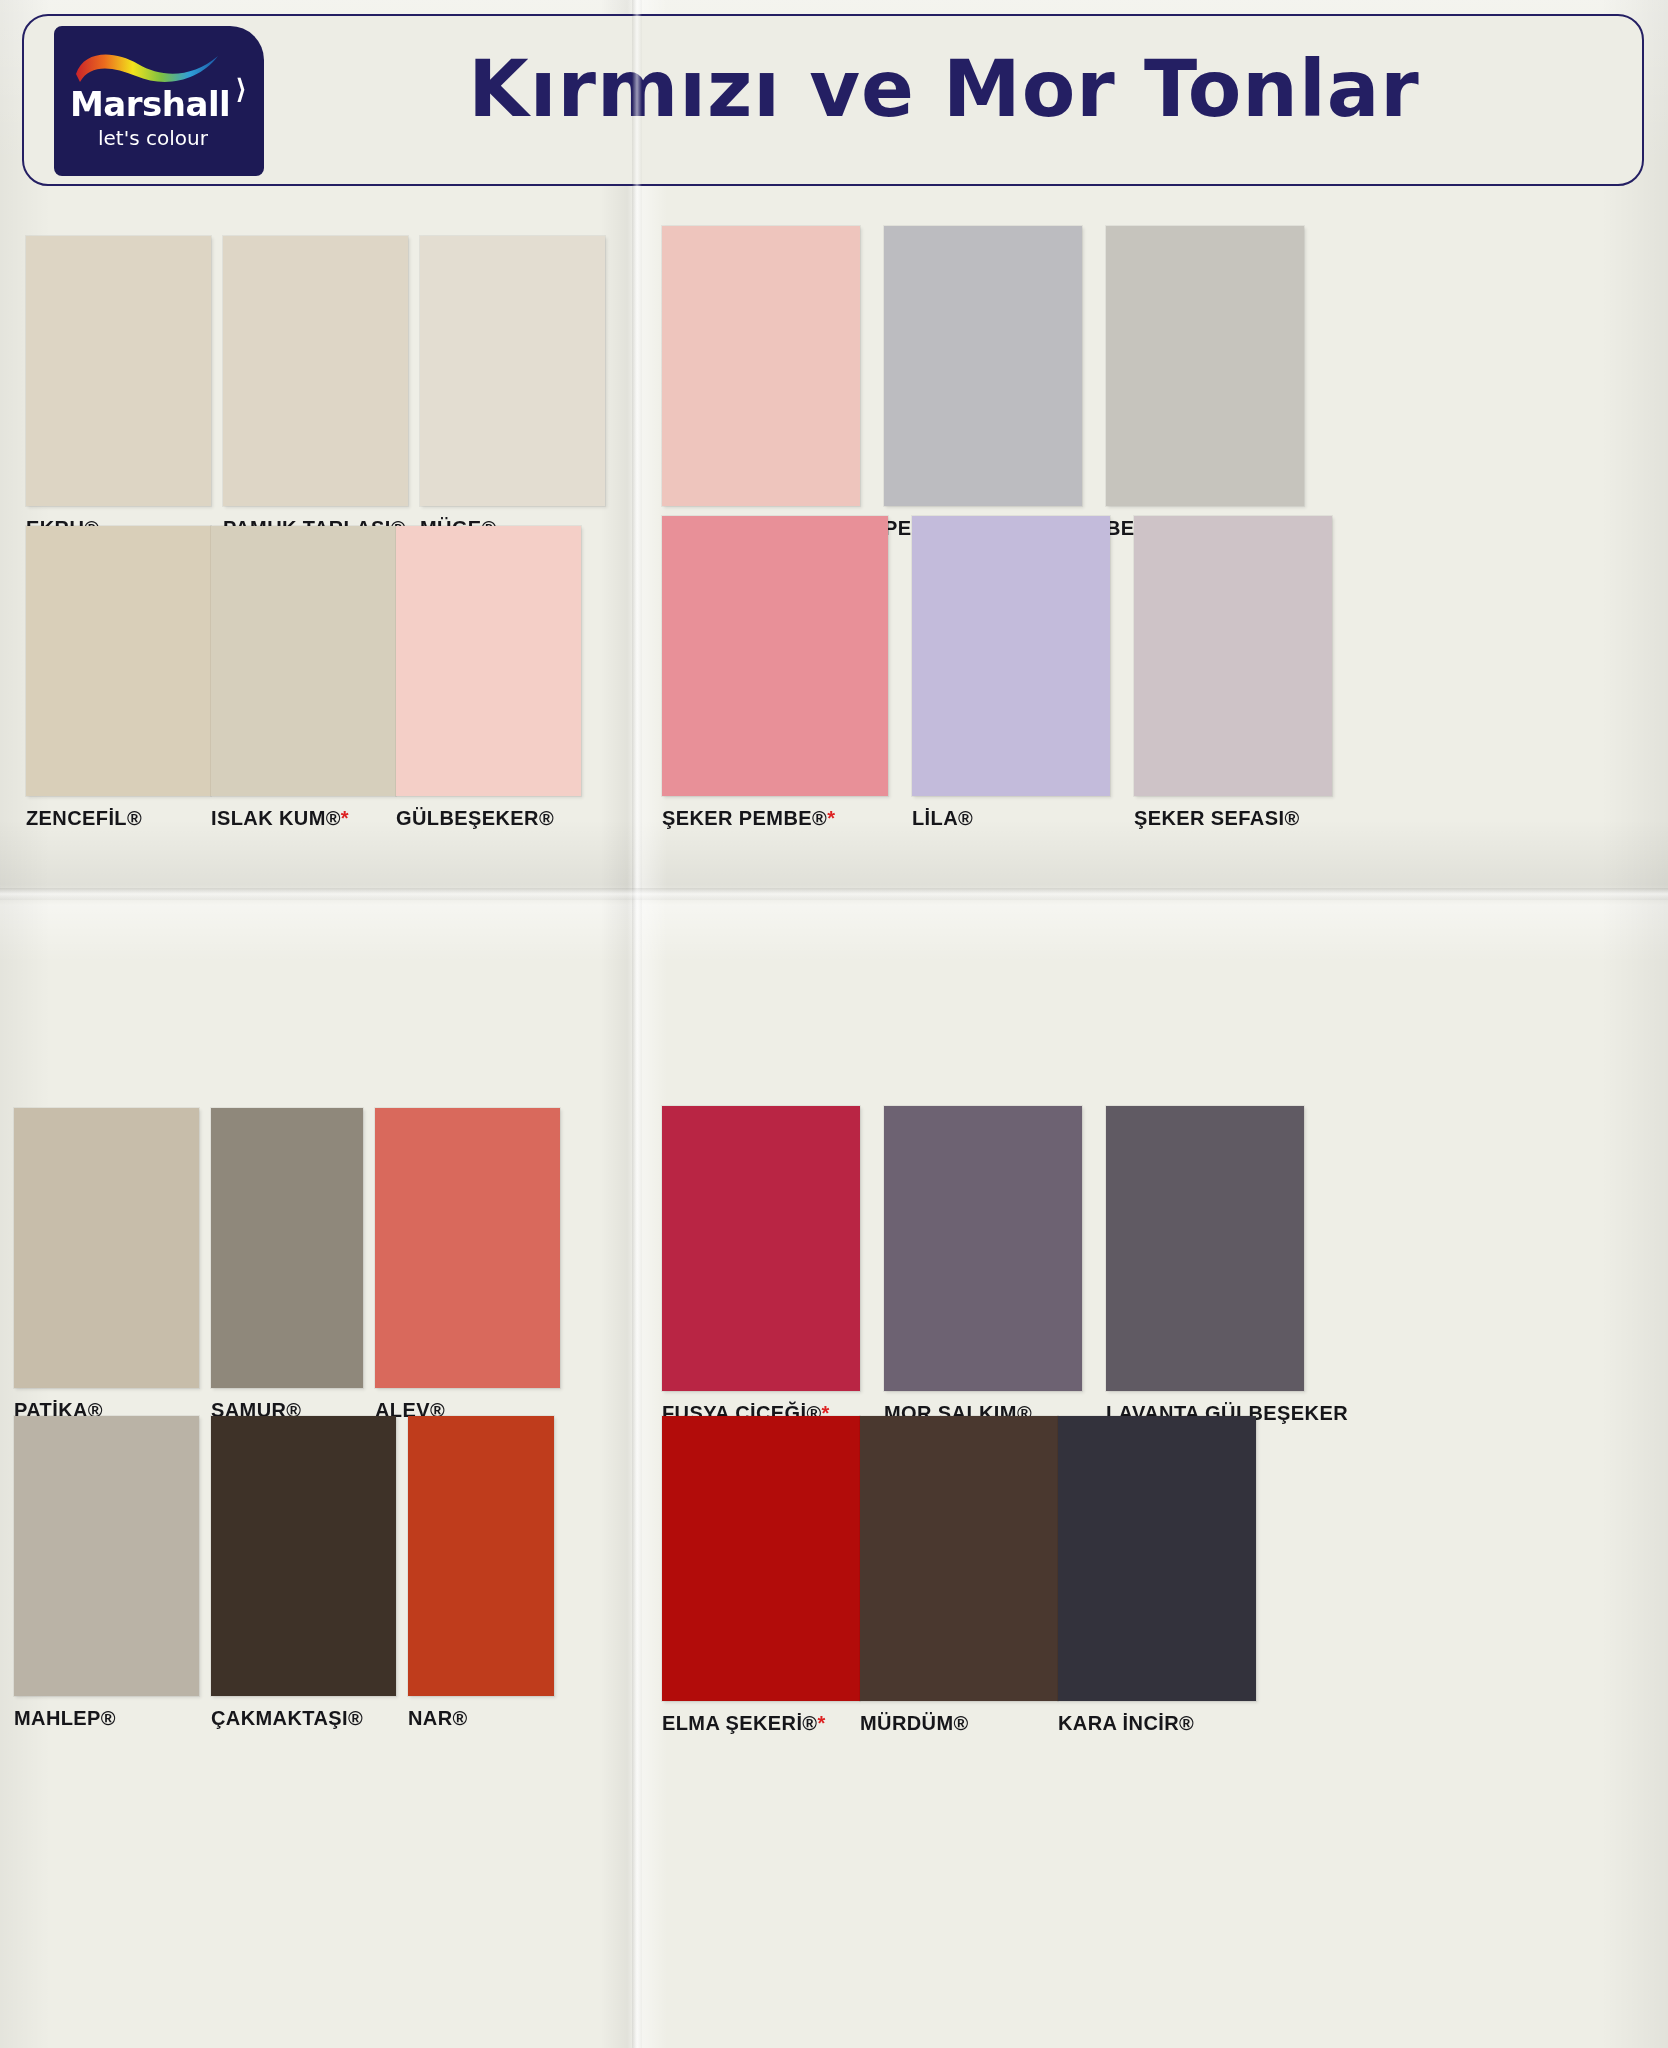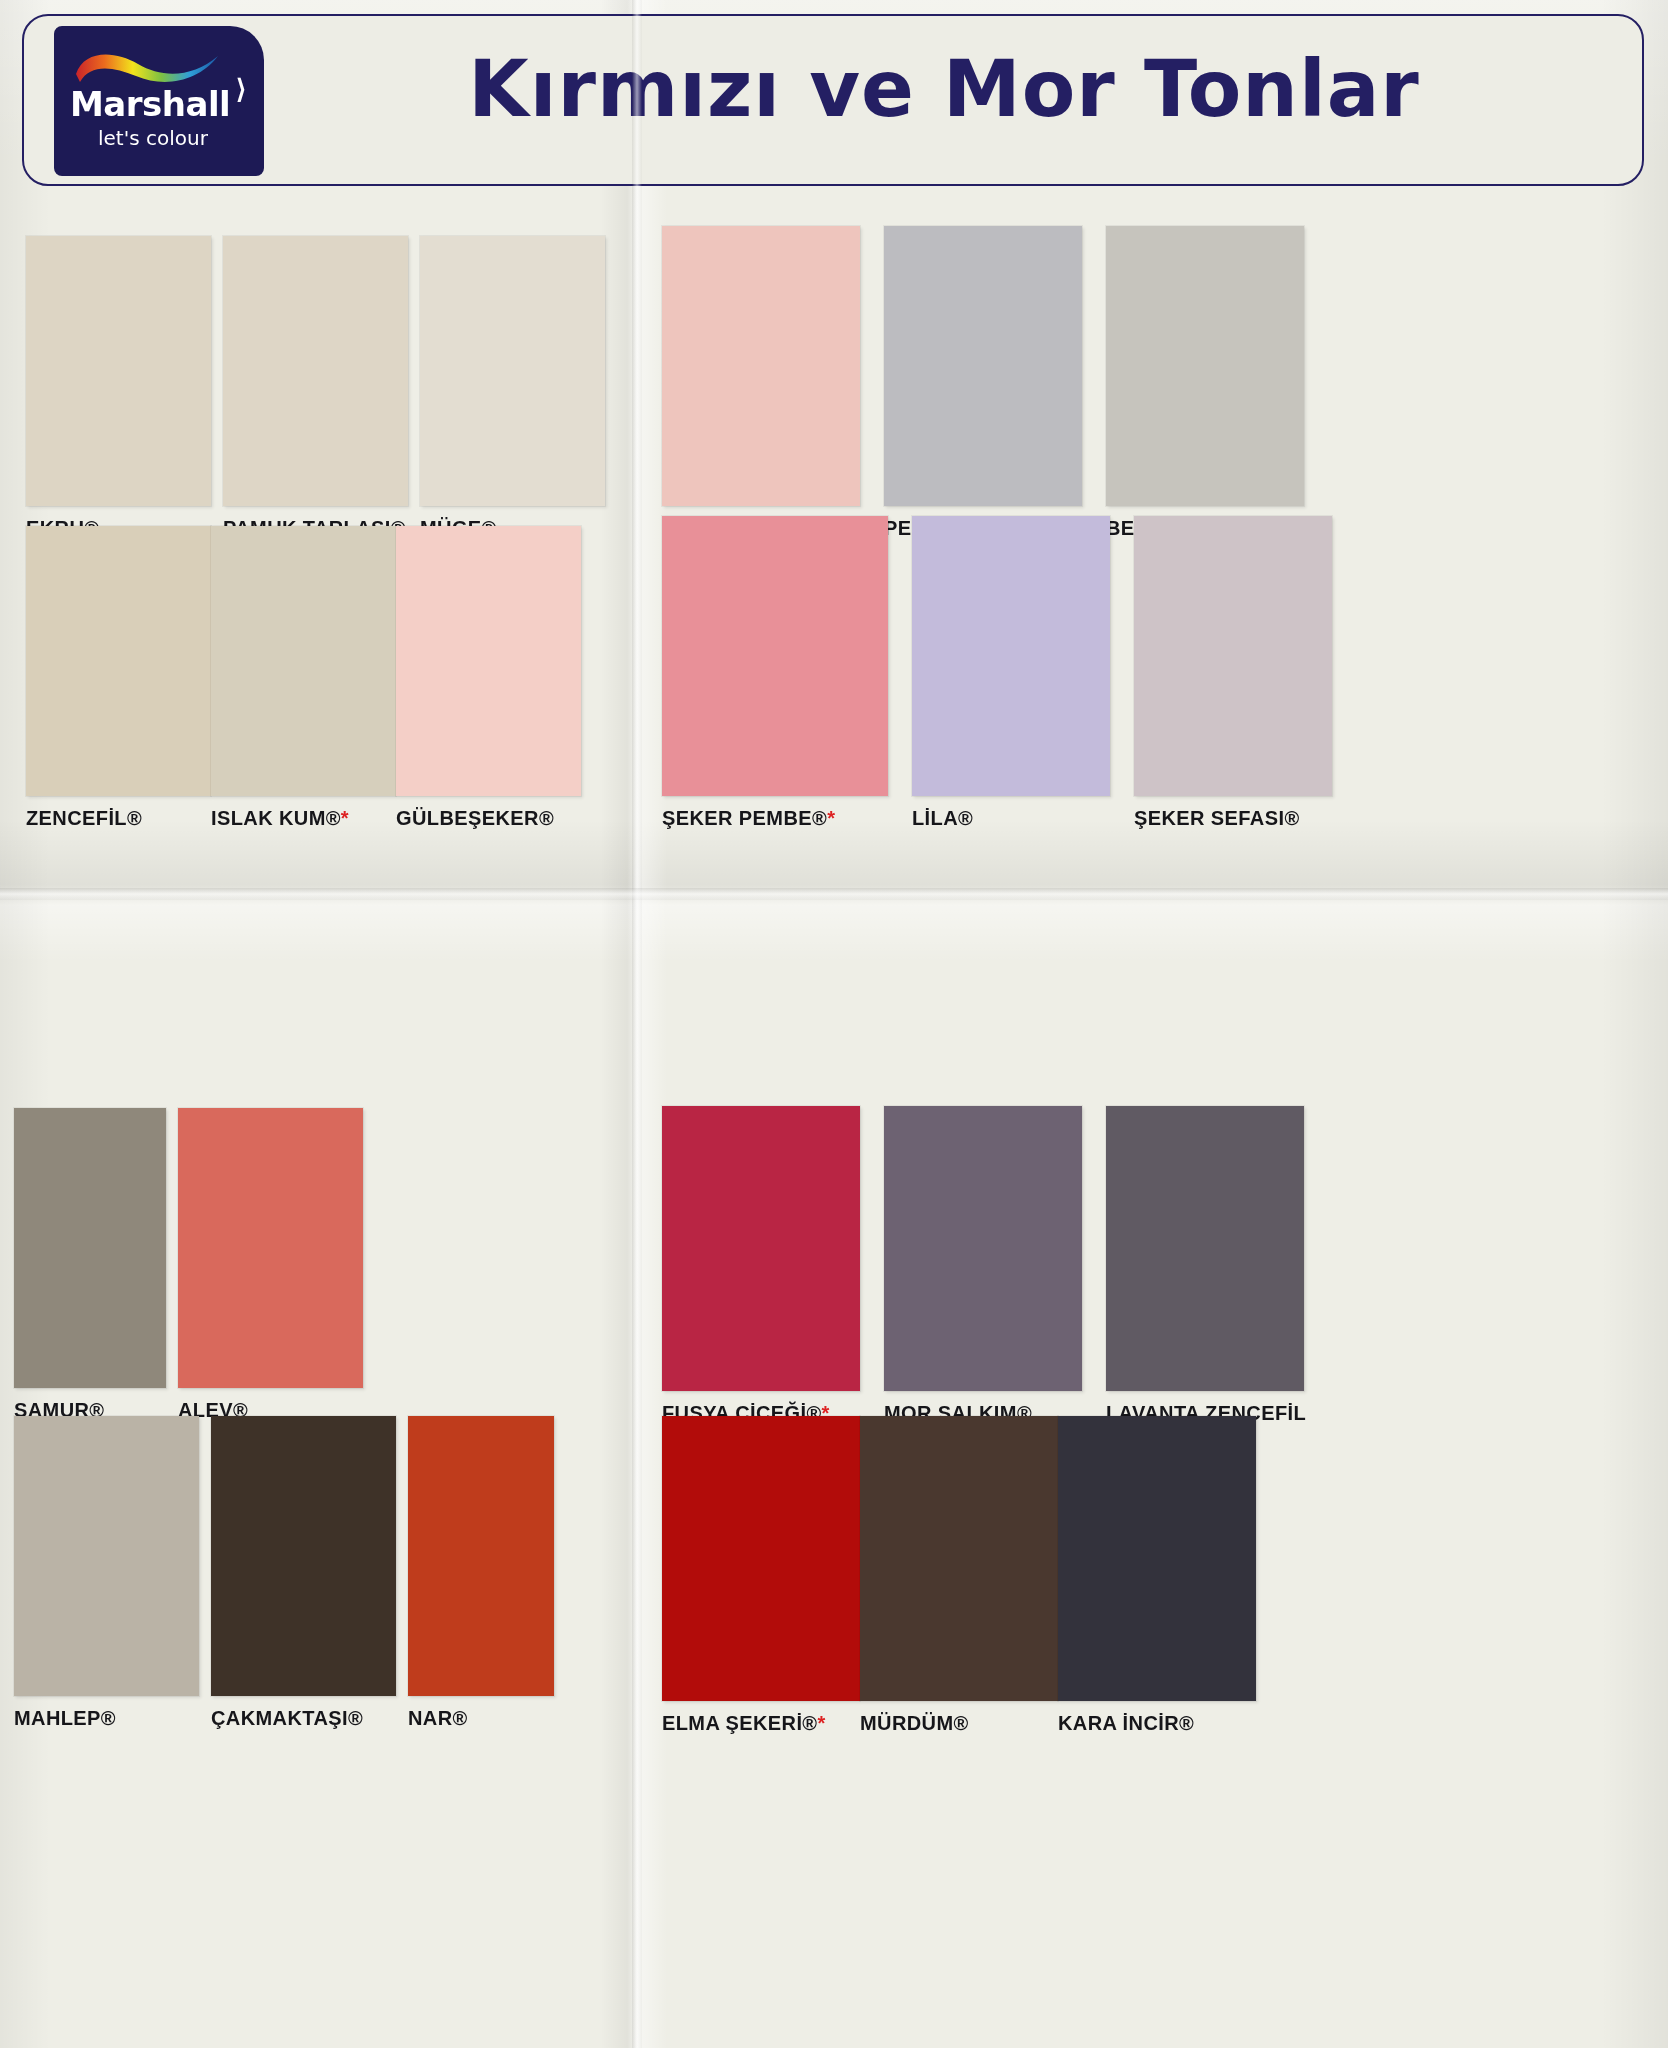--- a/index.html
+++ b/index.html
@@ -179,20 +179,24 @@
             <div class="cname">LİLA®</div>
           </div>
           <div class="cell" style="width: 198px;">
             <div class="chip" style="height: 280px; background: rgb(206, 195, 199);"></div>
             <div class="cname">ŞEKER SEFASI®</div>
           </div>
         </div>
       </div>
     <div class="quad" id="quad-bl">
         <div class="srow" style="top: 22px; padding-left: 14px; gap: 12px;">
+          <div class="cell" style="width: 185px;">
+            <div class="chip" style="height: 280px; background: rgb(199, 189, 170);"></div>
+            <div class="cname">PATİKA®</div>
+          </div>
           <div class="cell" style="width: 152px;">
             <div class="chip" style="height: 280px; background: rgb(143, 136, 123);"></div>
             <div class="cname">SAMUR®</div>
           </div>
           <div class="cell" style="width: 185px;">
             <div class="chip" style="height: 280px; background: rgb(217, 105, 92);"></div>
             <div class="cname">ALEV®</div>
           </div>
         </div>
         <div class="srow" style="top: 330px; padding-left: 14px; gap: 12px;">
@@ -215,21 +219,21 @@
           <div class="cell" style="width: 198px;">
             <div class="chip" style="height: 285px; background: rgb(185, 37, 68);"></div>
             <div class="cname">FUŞYA ÇİÇEĞİ®<span class="star">*</span></div>
           </div>
           <div class="cell" style="width: 198px;">
             <div class="chip" style="height: 285px; background: rgb(109, 98, 114);"></div>
             <div class="cname">MOR SALKIM®</div>
           </div>
           <div class="cell" style="width: 198px;">
             <div class="chip" style="height: 285px; background: rgb(96, 90, 99);"></div>
-            <div class="cname">LAVANTA ZENCEFİL</div>
+            <div class="cname">LAVANTA GÜLBEŞEKER</div>
           </div>
         </div>
         <div class="srow" style="top: 330px; padding-left: 22px; ">
           <div class="cell" style="width: 198px;">
             <div class="chip" style="height: 285px; background: rgb(178, 12, 10);"></div>
             <div class="cname">ELMA ŞEKERİ®<span class="star">*</span></div>
           </div>
           <div class="cell" style="width: 198px;">
             <div class="chip" style="height: 285px; background: rgb(74, 56, 47);"></div>
             <div class="cname">MÜRDÜM®</div>

